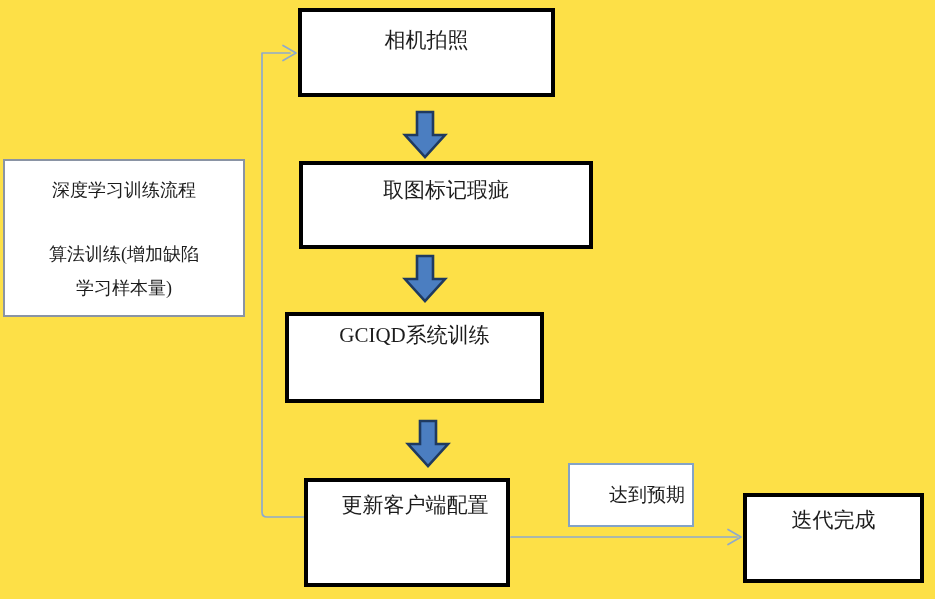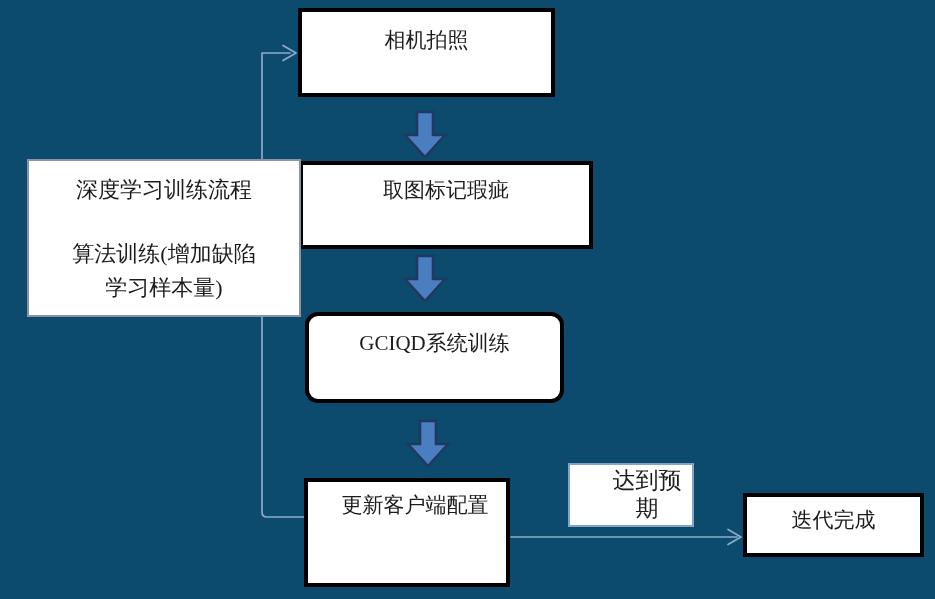--- a/index.html
+++ b/index.html
@@ -4,21 +4,21 @@
 <style>
   html, body {
     margin: 0;
     padding: 0;
     background: #ffffff;
   }
   .canvas {
     position: relative;
     width: 935px;
     height: 599px;
-    background: #0c4a6e;
+    background: #fde047;
     font-family: "Liberation Serif", "DejaVu Serif", serif;
     color: #1c1c1c;
     overflow: hidden;
   }
   .overlay {
     position: absolute;
     left: 0;
     top: 0;
     width: 935px;
     height: 599px;
@@ -42,39 +42,38 @@
     box-sizing: border-box;
     background: #ffffff;
     text-align: center;
     font-size: 21px;
     line-height: 28px;
     z-index: 2;
   }
   .thick { border: 4px solid #000000; }
   .box-camera { left: 298px; top: 8px;   width: 257px; height: 89px;  padding-top: 14px; }
   .box-mark   { left: 299px; top: 161px; width: 294px; height: 88px;  padding-top: 11px; }
-  .box-train  { left: 305px; top: 312px; width: 259px; height: 91px;  padding-top: 13px; border-radius: 13px; }
+  .box-train  { left: 285px; top: 312px; width: 259px; height: 91px;  padding-top: 5px; }
   .box-update { left: 304px; top: 478px; width: 206px; height: 109px; padding-top: 8px; line-height: 30px; padding-left: 16px; }
-  .box-done   { left: 743px; top: 493px; width: 181px; height: 64px;  padding-top: 9px; }
+  .box-done   { left: 743px; top: 493px; width: 181px; height: 90px;  padding-top: 9px; }
   .box-note {
-    left: 3px; top: 159px; width: 274px; height: 158px;
+    left: 3px; top: 159px; width: 242px; height: 158px;
     border: 2px solid #8a94a4;
     padding-top: 12px;
     line-height: 34px;
-    font-size: 22px;
-    margin-left: 24px;
+    font-size: 18px;
   }
   .box-note .note-line-first { margin-bottom: 30px; }
   .box-expect {
     left: 568px; top: 463px; width: 126px; height: 64px;
     border: 2px solid #84a3c7;
     display: flex;
     align-items: center;
     justify-content: center;
-    font-size: 23px;
+    font-size: 19px;
     padding-left: 32px;
   }
 </style>
 </head>
 <body>
 
 <div class="canvas">
 
   <svg class="overlay" width="935" height="599" viewBox="0 0 935 599" xmlns="http://www.w3.org/2000/svg">
 

